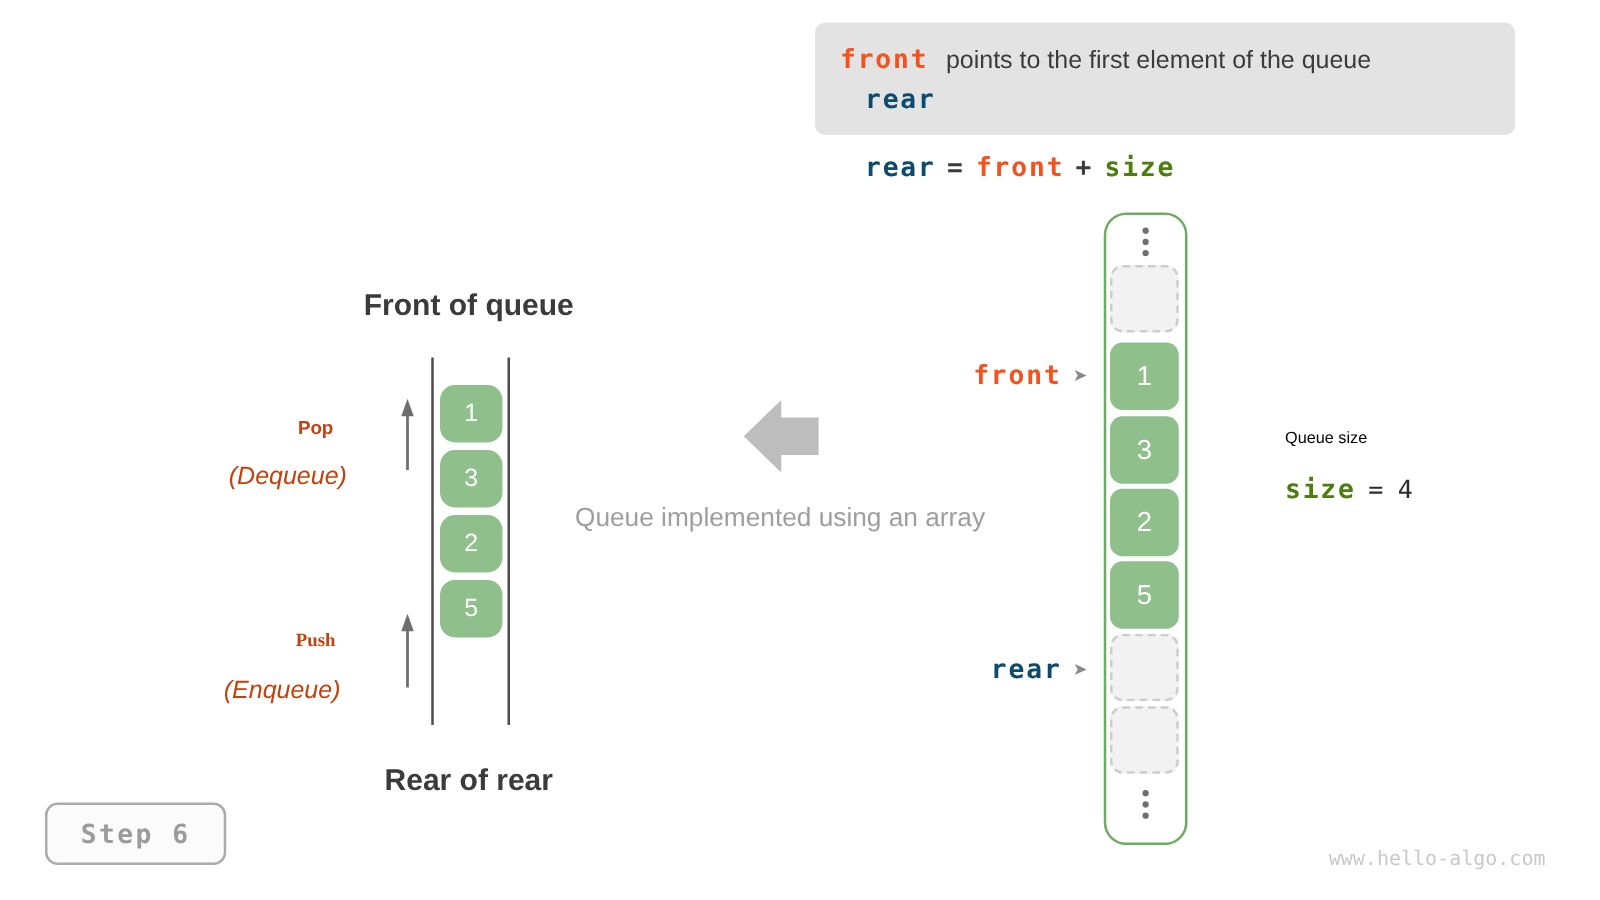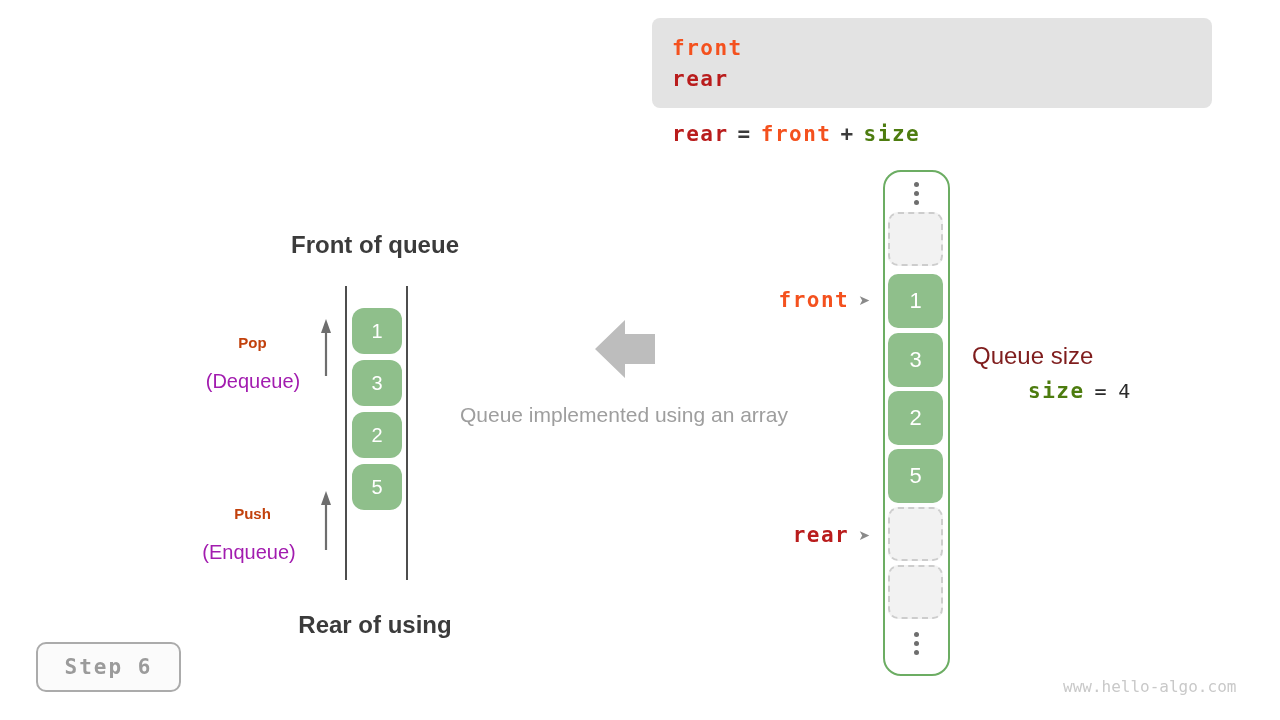--- a/index.html
+++ b/index.html
@@ -5,21 +5,21 @@
   html,body{margin:0;padding:0;}
   body{
     width:1280px;height:720px;background:#ffffff;
     font-family:"Liberation Sans",sans-serif;
     position:relative;overflow:hidden;color:#3b3b3b;
   }
   .abs{position:absolute;}
   .mono{font-family:"DejaVu Sans Mono",monospace;}
   .code{font-family:"DejaVu Sans Mono",monospace;font-weight:bold;letter-spacing:1.5px;}
   .c-front{color:#f4511e;}
-  .c-rear{color:#b91c1c;}
+  .c-rear{color:#0c4a6e;margin-left:20px;}
   .c-size{color:#4d7c0f;}
 
   
   .info-box{
     left:652px;top:18px;width:560px;height:90px;
     background:#e3e3e3;border-radius:8px;
     display:flex;flex-direction:column;justify-content:center;
     padding-left:20px;box-sizing:border-box;gap:7px;
   }
   .info-line{font-size:20px;color:#3b3b3b;display:flex;align-items:baseline;}
@@ -46,36 +46,36 @@
   }
   .dots{position:absolute;left:0;width:63px;display:flex;flex-direction:column;align-items:center;gap:4px;}
   .dot{width:5px;height:5px;border-radius:50%;background:#6e6e6e;}
 
   
   .pointer{display:flex;align-items:center;justify-content:flex-end;width:170px;}
   .pointer .code{font-size:21px;}
   .pointer-arrow{color:#8a8a8a;font-size:14px;margin-left:9px;line-height:1;}
 
   
-  .qsize-title{left:972px;top:342px;font-size:24px;color:#7f1d1d;}
+  .qsize-title{left:1028px;top:342px;font-size:13px;color:#000000;}
   .qsize-line{left:1028px;top:379px;display:flex;align-items:baseline;font-size:20px;color:#2b2b2b;}
   .qsize-line .code{font-size:21px;}
   .qsize-line .mono{letter-spacing:1.5px;}
   .qsize-line .eq{margin:0 10px;}
 
   
   .h-label{font-weight:bold;font-size:24px;color:#3b3b3b;text-align:center;}
   .vline{width:2px;background:#4d4d4d;}
   .lcell{
     left:352px;width:50px;height:46px;border-radius:12px;
     background:#8fbf8b;color:#fff;font-size:20px;
     display:flex;align-items:center;justify-content:center;
   }
   .op-title{font-weight:bold;font-size:15px;color:#c2410c;text-align:center;}
-  .op-sub{font-size:20px;color:#a21caf;text-align:center;}
+  .op-sub{font-size:20px;color:#c2410c;font-style:italic;}
 
   .caption{left:414px;top:403px;width:420px;text-align:center;font-size:21px;color:#9e9e9e;}
 
   
   .step-badge{
     left:36px;top:642px;width:145px;height:50px;
     border:2px solid #ababab;border-radius:10px;background:#fbfbfb;
     display:flex;align-items:center;justify-content:center;
     font-family:"DejaVu Sans Mono",monospace;font-weight:bold;
     font-size:21px;color:#9b9b9b;letter-spacing:2px;box-sizing:border-box;
@@ -85,20 +85,21 @@
     left:1063px;top:677px;font-family:"DejaVu Sans Mono",monospace;
     font-size:16px;color:#c9c9c9;
   }
 </style>
 </head>
 <body>
 
 <div class="abs info-box">
   <div class="info-line">
     <span class="code c-front">front</span>
+    <span>points to the first element of the queue</span>
   </div>
   <div class="info-line">
     <span class="code c-rear">rear</span>
   </div>
 </div>
 
 <div class="abs formula">
   <span class="c-rear">rear</span>
   <span class="op">=</span>
   <span class="c-front">front</span>
@@ -156,24 +157,24 @@
   <polygon points="8,1 3,15 13,15" fill="#6e6e6e"></polygon>
   <line x1="8" y1="13" x2="8" y2="58" stroke="#6e6e6e" stroke-width="2.2"></line>
 </svg>
 <div class="abs op-title" style="left:200px;top:334px;width:105px;">Pop</div>
 <div class="abs op-sub" style="left:183px;top:370px;width:140px;">(Dequeue)</div>
 
 <svg class="abs" style="left:318px;top:490px;" width="16" height="62" viewBox="0 0 16 62">
   <polygon points="8,1 3,15 13,15" fill="#6e6e6e"></polygon>
   <line x1="8" y1="13" x2="8" y2="60" stroke="#6e6e6e" stroke-width="2.2"></line>
 </svg>
-<div class="abs op-title" style="left:200px;top:505px;width:105px;">Push</div>
+<div class="abs op-title" style="left:200px;top:505px;width:105px;font-family:Liberation Serif, serif;">Push</div>
 <div class="abs op-sub" style="left:179px;top:541px;width:140px;">(Enqueue)</div>
 
-<div class="abs h-label" style="left:280px;top:611px;width:190px;">Rear of using</div>
+<div class="abs h-label" style="left:280px;top:611px;width:190px;">Rear of rear</div>
 
 <svg class="abs" style="left:595px;top:320px;" width="60" height="58" viewBox="0 0 60 58">
   <polygon points="0,29 30,0 30,14 60,14 60,44 30,44 30,58" fill="#bdbdbd"></polygon>
 </svg>
 <div class="abs caption">Queue implemented using an array</div>
 
 <div class="abs step-badge">Step 6</div>
 
 <div class="abs watermark">www.hello-algo.com</div>
 

